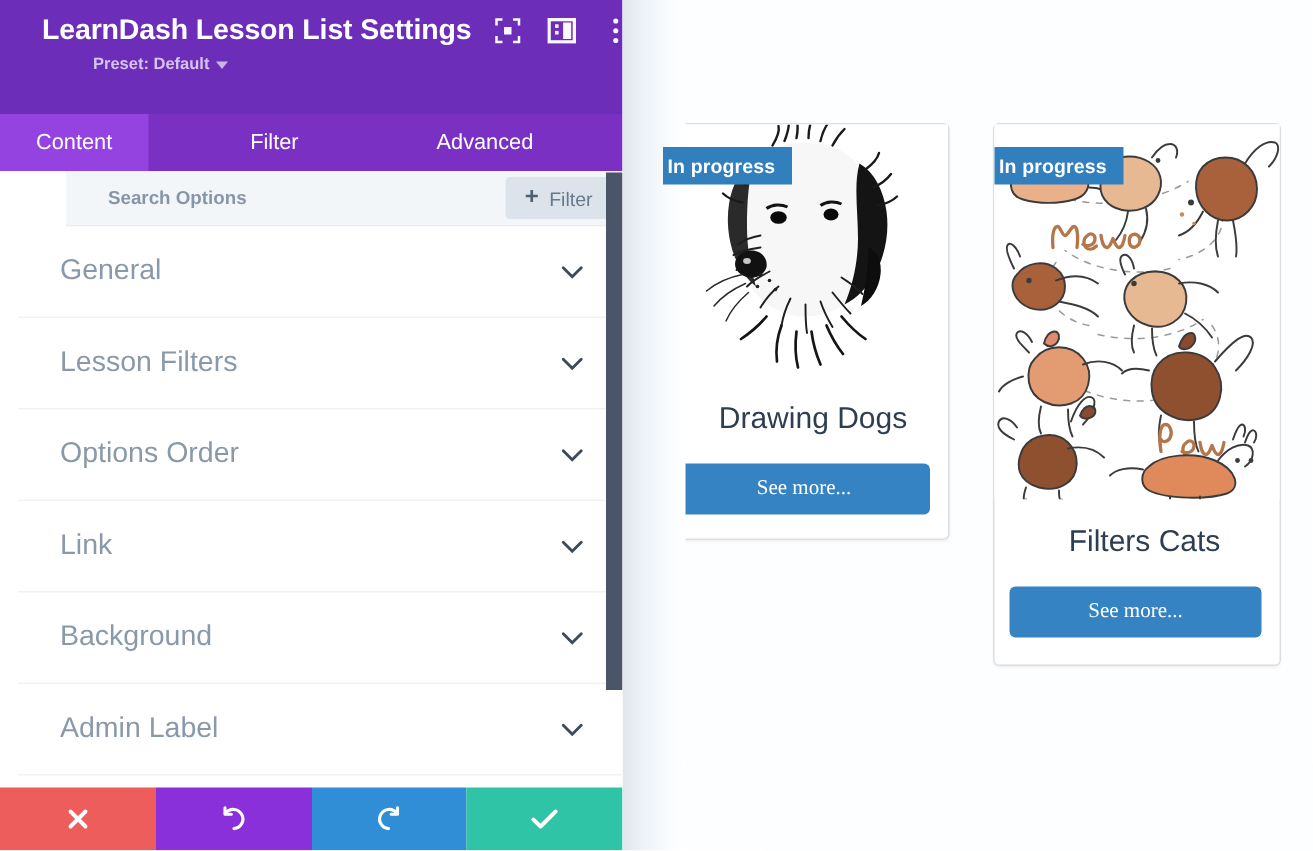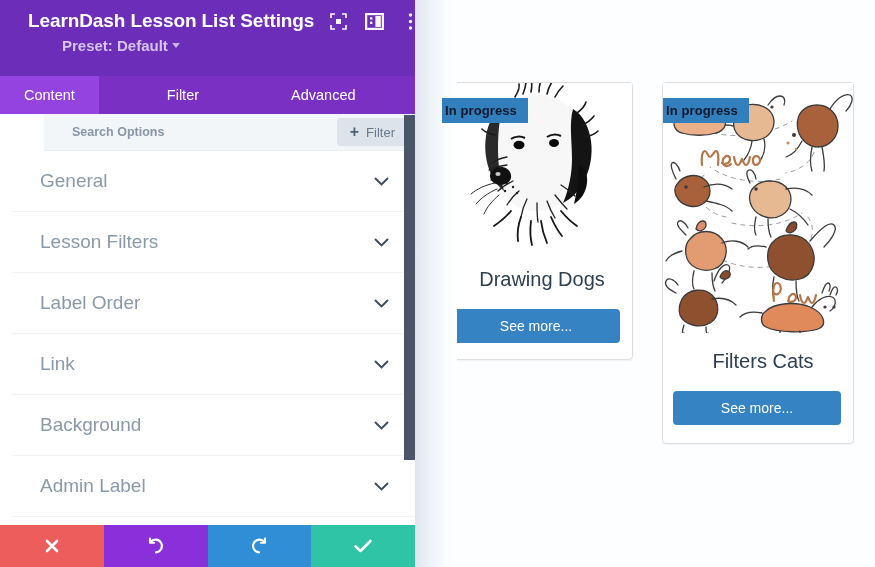--- a/index.html
+++ b/index.html
@@ -60,21 +60,21 @@
   .ribbon {
     position: absolute;
     left: -10px;
     top: 15px;
     z-index: 5;
     height: 25px;
     padding: 0 11px 0 13px;
     display: flex;
     align-items: center;
     background: #3180bd;
-    color: #0f172a;
+    color: #ffffff;
     font-size: 13px;
     font-weight: bold;
     letter-spacing: 0.1px;
     white-space: nowrap;
   }
 
   .card-title {
     color: #2e3e51;
     font-size: 20px;
     font-weight: normal;
@@ -84,21 +84,21 @@
   }
   .card-btn-wrap { padding: 18px 12px 14px 10px; }
   .see-more {
     display: block;
     width: 100%;
     padding: 9px 0;
     background: #3583c3;
     color: #ffffff;
     border: none;
     border-radius: 4px;
-    font-family: Liberation Sans, sans-serif;
+    font-family: Liberation Serif, serif;
     font-size: 14px;
     cursor: pointer;
   }
 
   
   .art { display: block; width: 100%; height: 100%; }
 
   
   #panel {
     position: absolute;
@@ -110,21 +110,21 @@
     z-index: 10;
     overflow: hidden;
   }
 
   #panel-header {
     height: 76px;
     background: #6c2eb9;
     padding: 10px 14px 0 28px;
     position: relative;
   }
-  #header-top { display: flex; align-items: center; }
+  #header-top { display: flex; align-items: flex-start; }
   #panel-title {
     color: #ffffff;
     font-size: 19px;
     font-weight: bold;
     white-space: nowrap;
     letter-spacing: -0.1px;
   }
   #header-icons {
     display: flex;
     align-items: center;
@@ -142,21 +142,21 @@
   }
   #preset-row {
     margin-top: 5px;
     display: flex;
     align-items: center;
     gap: 4px;
     cursor: pointer;
   }
   #preset-label {
     color: #d6c3ee;
-    font-size: 15px;
+    font-size: 11px;
     font-weight: bold;
     padding-left: 34px;
   }
   .caret-down {
     width: 0; height: 0;
     border-left: 4px solid transparent;
     border-right: 4px solid transparent;
     border-top: 5px solid #cbb4e8;
   }
 
@@ -557,21 +557,21 @@
       </div>
 
       <div class="acc-item">
         <span class="acc-label">Lesson Filters</span>
         <svg class="chev" viewBox="0 0 15 9" fill="none" stroke="#3d4a5c" stroke-width="1.9" stroke-linecap="round">
             <path d="M1.5 1.5 7.5 7.5 13.5 1.5"></path>
           </svg>
       </div>
 
       <div class="acc-item">
-        <span class="acc-label">Label Order</span>
+        <span class="acc-label">Options Order</span>
         <svg class="chev" viewBox="0 0 15 9" fill="none" stroke="#3d4a5c" stroke-width="1.9" stroke-linecap="round">
             <path d="M1.5 1.5 7.5 7.5 13.5 1.5"></path>
           </svg>
       </div>
 
       <div class="acc-item">
         <span class="acc-label">Link</span>
         <svg class="chev" viewBox="0 0 15 9" fill="none" stroke="#3d4a5c" stroke-width="1.9" stroke-linecap="round">
             <path d="M1.5 1.5 7.5 7.5 13.5 1.5"></path>
           </svg>

